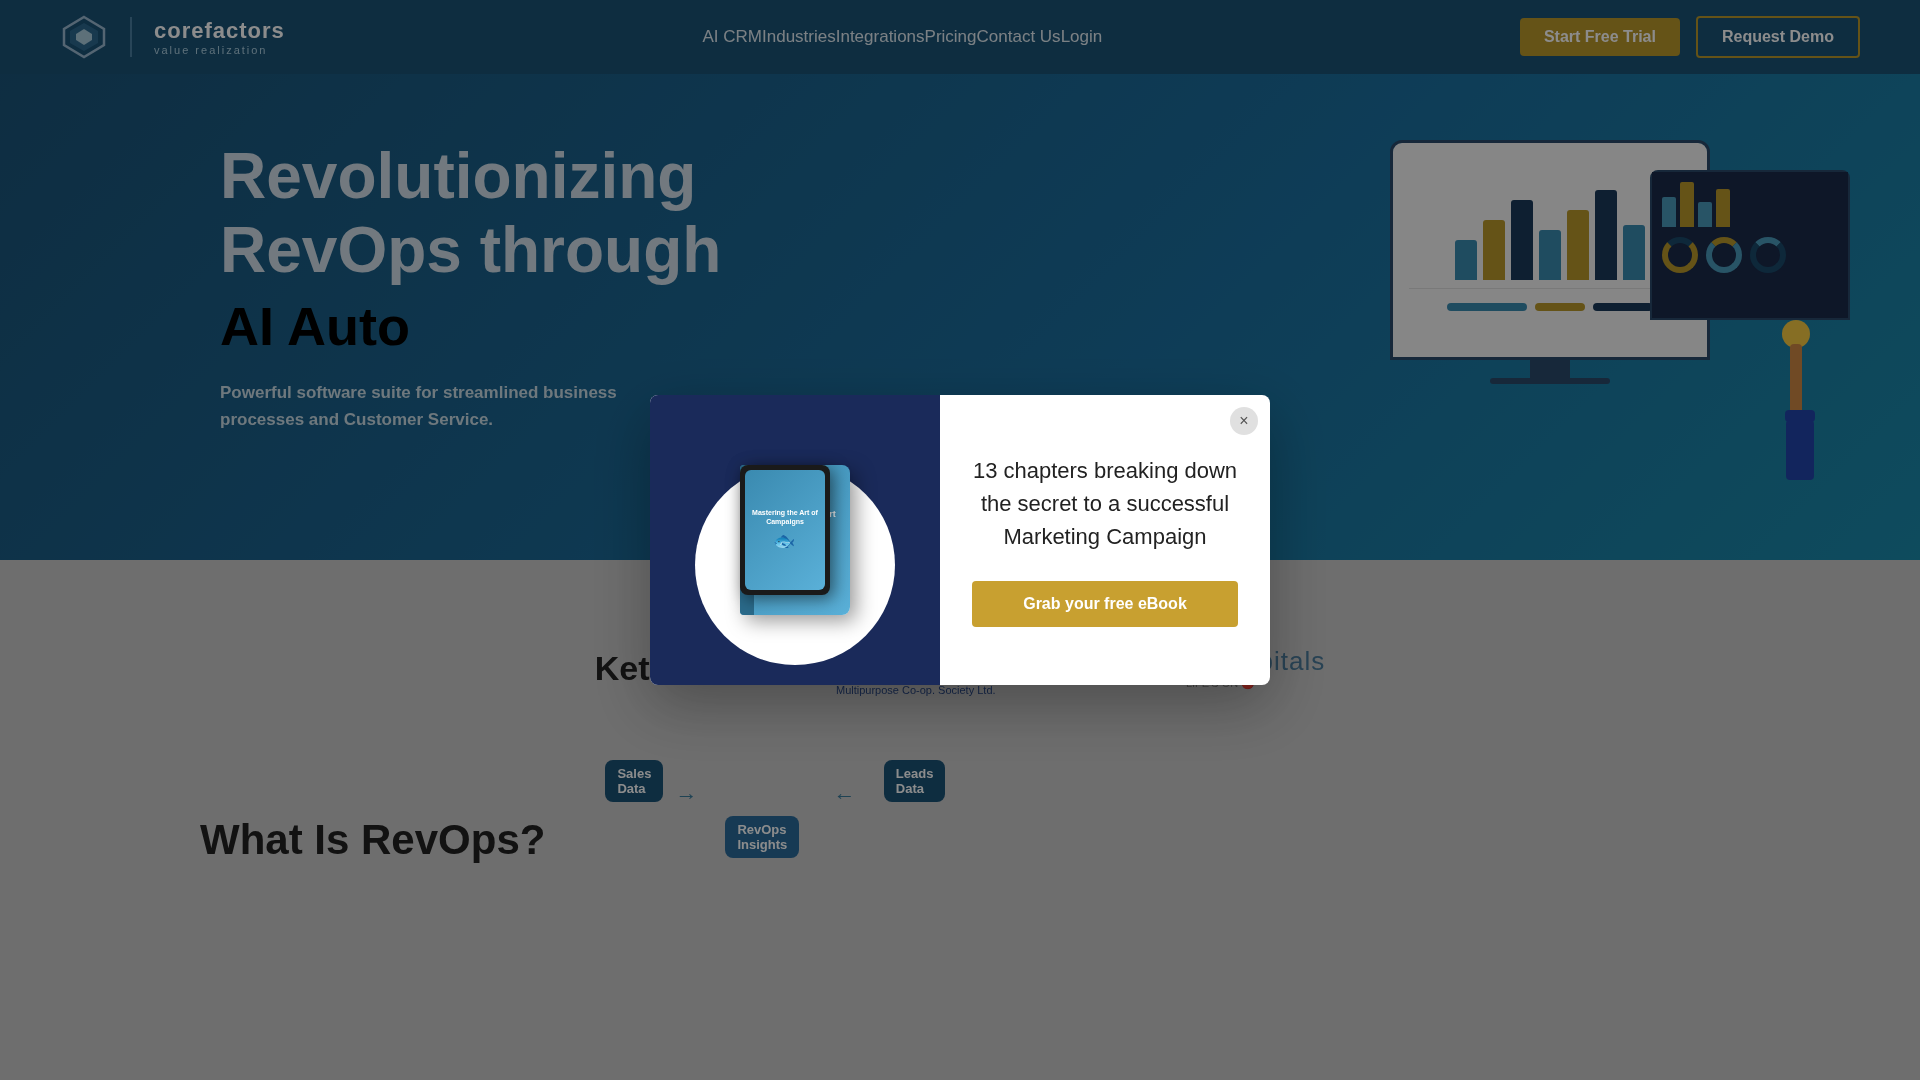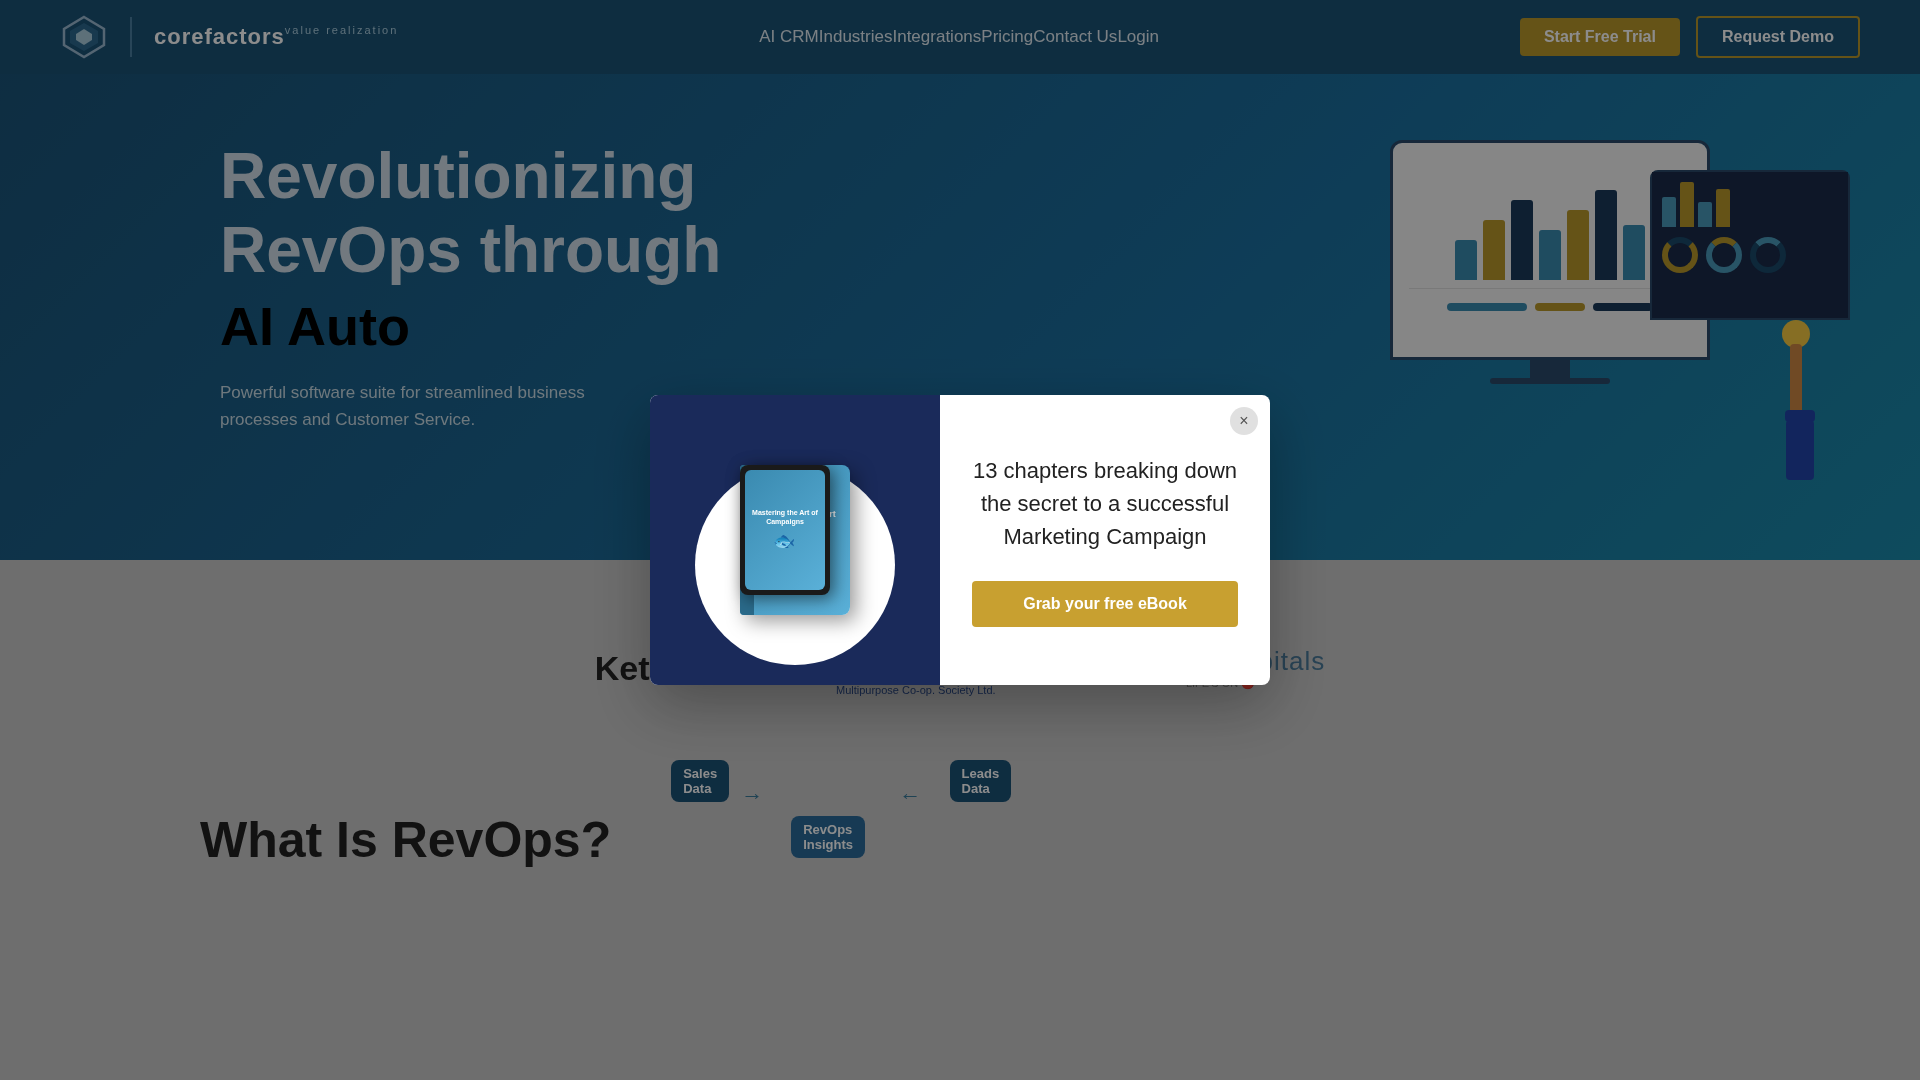--- a/index.html
+++ b/index.html
@@ -11,21 +11,21 @@
       background: #1a5276;
       display: flex; align-items: center; justify-content: space-between;
       padding: 0 60px; z-index: 100;
     }
     .navbar-logo { display: flex; align-items: center; gap: 12px; }
     .logo-icon {
       width: 48px; height: 48px;
       position: relative;
     }
     .logo-icon svg { width: 48px; height: 48px; }
-    .logo-text { display: flex; flex-direction: row; }
+    .logo-text { display: flex; flex-direction: column; }
     .logo-name { color: #fff; font-size: 22px; font-weight: 600; letter-spacing: 1px; }
     .logo-sub { color: #aaccdd; font-size: 11px; letter-spacing: 2px; }
     .navbar-divider { width: 2px; height: 40px; background: #4a7fa0; margin: 0 10px; }
     .nav-links { display: flex; align-items: flex-start; }
     .nav-link { color: #e0eaf0; font-size: 17px; cursor: pointer; text-decoration: none; }
     .nav-actions { display: flex; align-items: center; gap: 16px; }
     .btn-trial {
       background: #b8972a; color: #fff; border: none; padding: 10px 24px;
       font-size: 16px; font-weight: 600; border-radius: 4px; cursor: pointer;
     }
@@ -37,21 +37,21 @@
     
     .hero {
       position: absolute; top: 0; left: 0; width: 100%; height: 570px;
       background: linear-gradient(135deg, #1a5276 0%, #1a6e9e 60%, #1a8aaa 100%);
       display: flex; align-items: flex-end; padding: 0 0 0 220px;
       overflow: hidden;
     }
     .hero-content { position: absolute; left: 220px; top: 140px; max-width: 520px; }
     .hero-title { font-size: 64px; font-weight: 700; color: #d0dde8; line-height: 1.15; }
     .hero-title-bold { font-size: 54px; font-weight: 700; color: #000; }
-    .hero-desc { color: #c8dae4; font-size: 17px; margin-top: 18px; line-height: 1.6; max-width: 420px; }
+    .hero-desc { color: #c8dae4; font-size: 17px; margin-top: 18px; line-height: 1.6; max-width: 420px; font-weight: bold; }
     .btn-hero {
       background: #9a8030; color: #fff; border: none; padding: 14px 36px;
       font-size: 17px; font-weight: 600; border-radius: 4px; cursor: pointer;
       margin-top: 28px; display: inline-block;
     }
     .hero-image {
       position: absolute; right: 60px; top: 100px; width: 480px; height: 400px;
       display: flex; align-items: flex-end; justify-content: center;
     }
     
@@ -98,21 +98,21 @@
     .logo-ketto { font-size: 34px; font-weight: 800; color: #222; }
     .logo-lokmanya { font-size: 26px; color: #2a4a8a; font-weight: 700; }
     .logo-manipal { font-size: 26px; color: #4a7a9a; font-weight: 400; letter-spacing: 1px; }
 
     
     .revops-section {
       position: absolute; top: 720px; left: 0; width: 100%; background: #c8c8c8;
       padding: 30px 200px;
       display: flex; align-items: center; gap: 60px;
     }
-    .revops-title { font-size: 50px; font-weight: 700; color: #222; min-width: 320px; }
+    .revops-title { font-size: 42px; font-weight: 700; color: #222; min-width: 320px; }
 
     
     .overlay {
       position: fixed; top: 0; left: 0; width: 100%; height: 100%;
       background: rgba(0,0,0,0.45); z-index: 200;
       display: flex; align-items: center; justify-content: center;
     }
     .popup {
       background: #fff; border-radius: 8px; overflow: hidden;
       width: 620px; display: flex; box-shadow: 0 20px 60px rgba(0,0,0,0.3);

